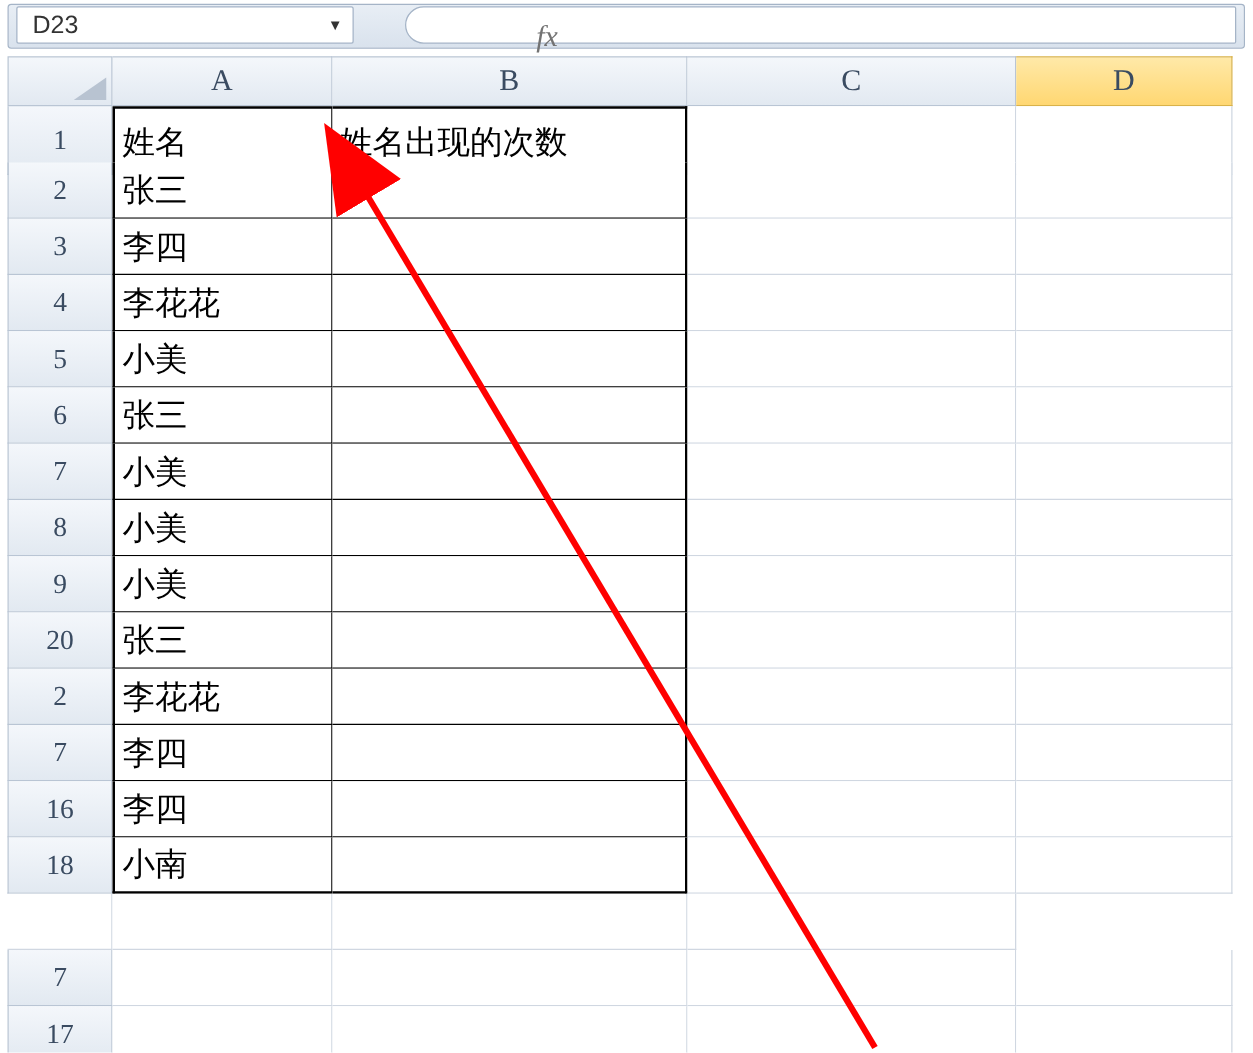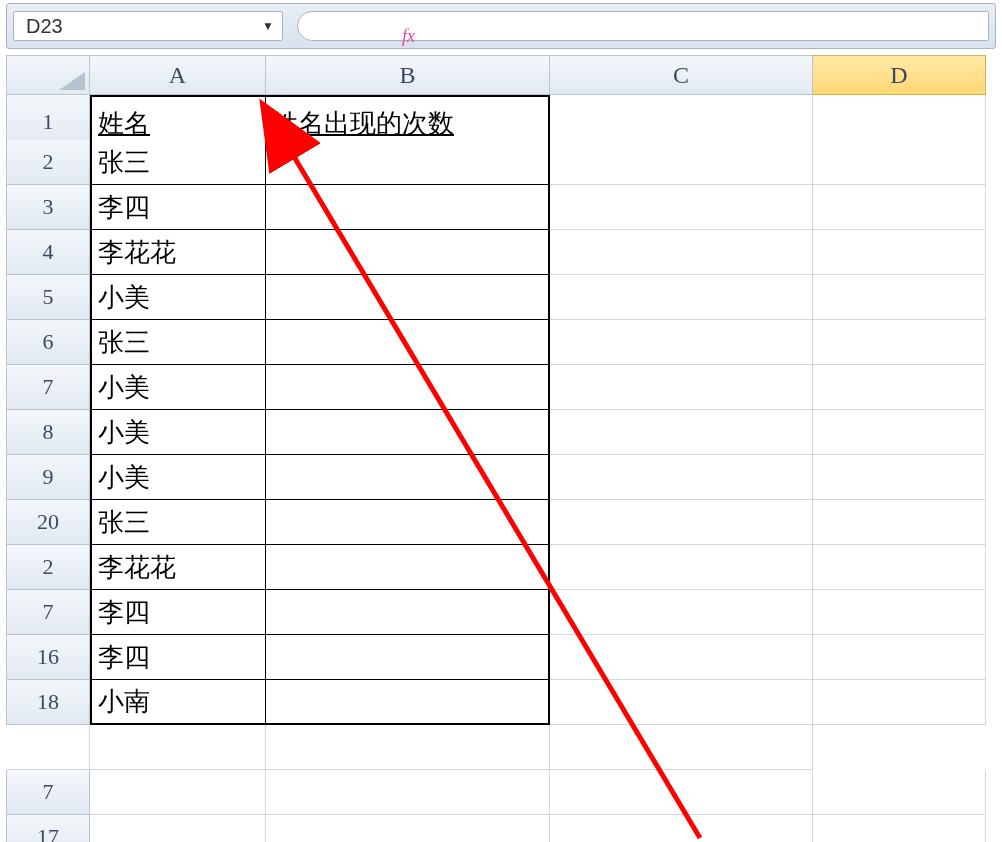--- a/index.html
+++ b/index.html
@@ -7,28 +7,29 @@
     font-family: "Microsoft YaHei", "SimSun", Arial, sans-serif;
     background: #ffffff;
     width: 1002px;
     height: 842px;
     overflow: hidden;
     position: relative;
   }
 
   
   .formula-bar {
-    height: 46px;
+    height: 36px;
     background: linear-gradient(#e8eef5, #d9e2ed);
     border: 1px solid #a5b4c7;
     border-radius: 3px;
     display: flex;
-    align-items: center;
+    align-items: flex-end;
     padding: 3px 6px;
     margin: 3px 6px 6px 6px;
+    gap: 27px;
   }
   .name-box {
     width: 270px;
     height: 30px;
     background: #ffffff;
     border: 1px solid #a5b4c7;
     border-radius: 2px;
     display: flex;
     align-items: center;
     justify-content: space-between;
@@ -47,22 +48,22 @@
     height: 30px;
     background: #ffffff;
     border: 1px solid #a5b4c7;
     border-radius: 18px 2px 2px 18px;
     padding-left: 14px;
     flex: 1 1 auto;
   }
   .fx-label {
     font-family: "Times New Roman", serif;
     font-style: italic;
-    font-size: 18px;
-    color: #ec4899;
+    font-size: 24px;
+    color: #737373;
     padding: 0 10px 0 90px;
     margin-top: 21px;
   }
   .fx-input {
     flex: 1;
     height: 100%;
     border: none;
     outline: none;
     font-size: 20px;
     padding-left: 8px;
@@ -139,21 +140,21 @@
     padding: 0 6px;
     display: flex;
     align-items: center;
     font-size: 26px;
     color: #000;
     background: #fff;
     overflow: hidden;
     white-space: nowrap;
   }
   
-  .data-border-top { border-top: 2px solid #000 !important; text-decoration: underline; }
+  .data-border-top { border-top: 2px solid #000 !important; }
   .data-border-left { border-left: 2px solid #000 !important; }
   .data-border-right { border-right: 2px solid #000 !important; }
   .data-border-bottom { border-bottom: 2px solid #000 !important; }
   .data-border-inner { border-right: 1.5px solid #000; border-bottom: 1.5px solid #000; }
 
   
   .row-big { height: 55px; }
 
   
   .arrow-svg {

